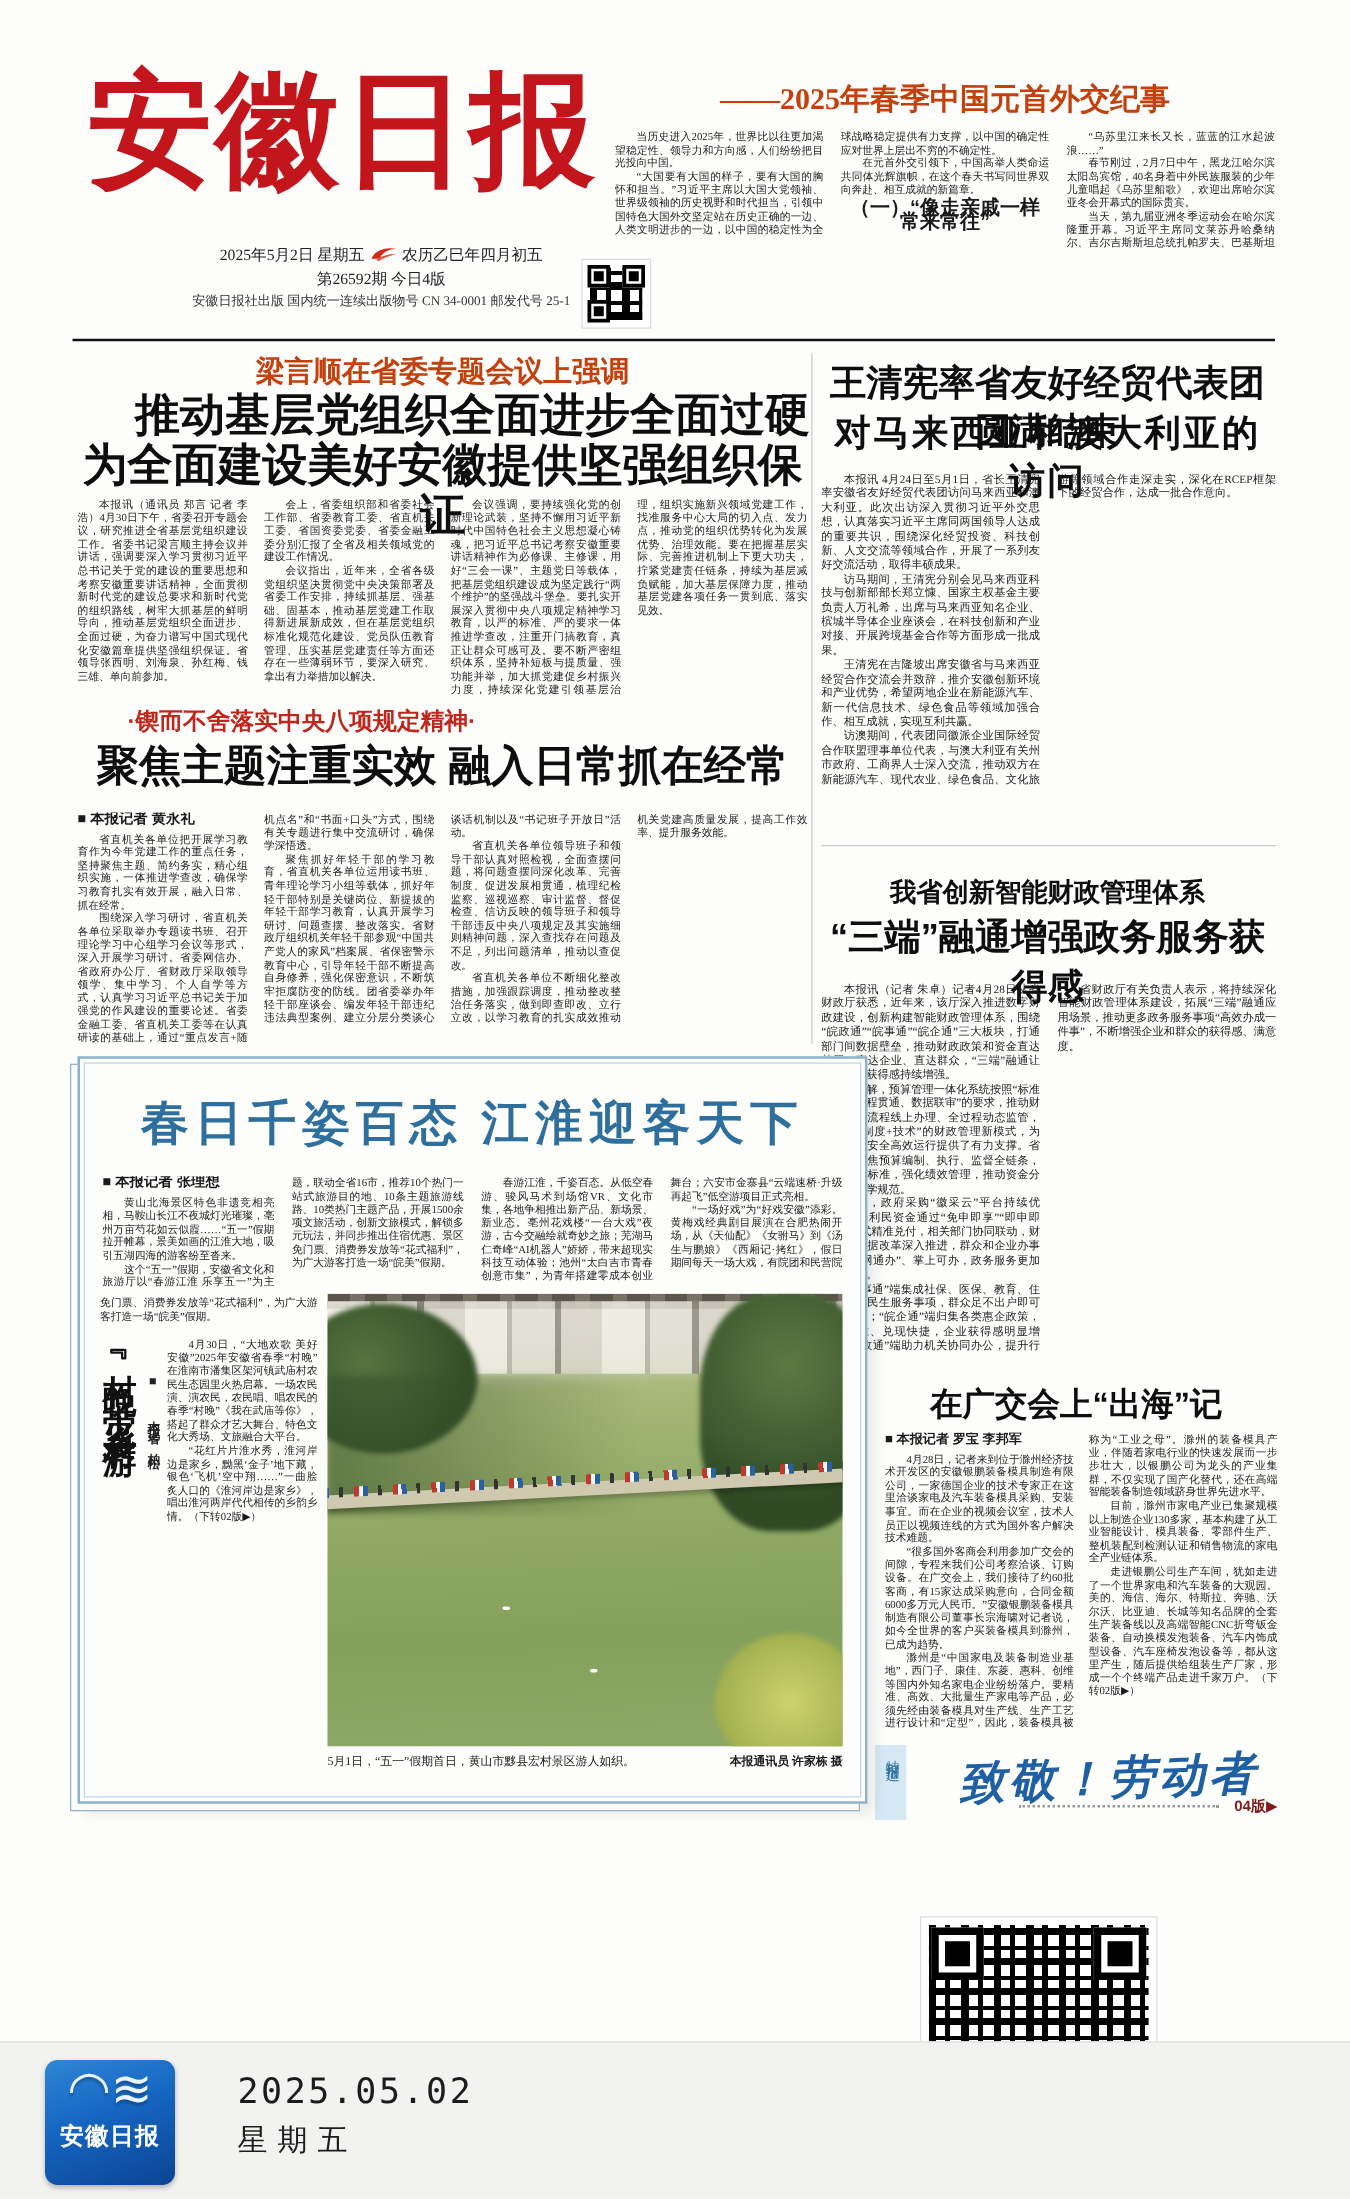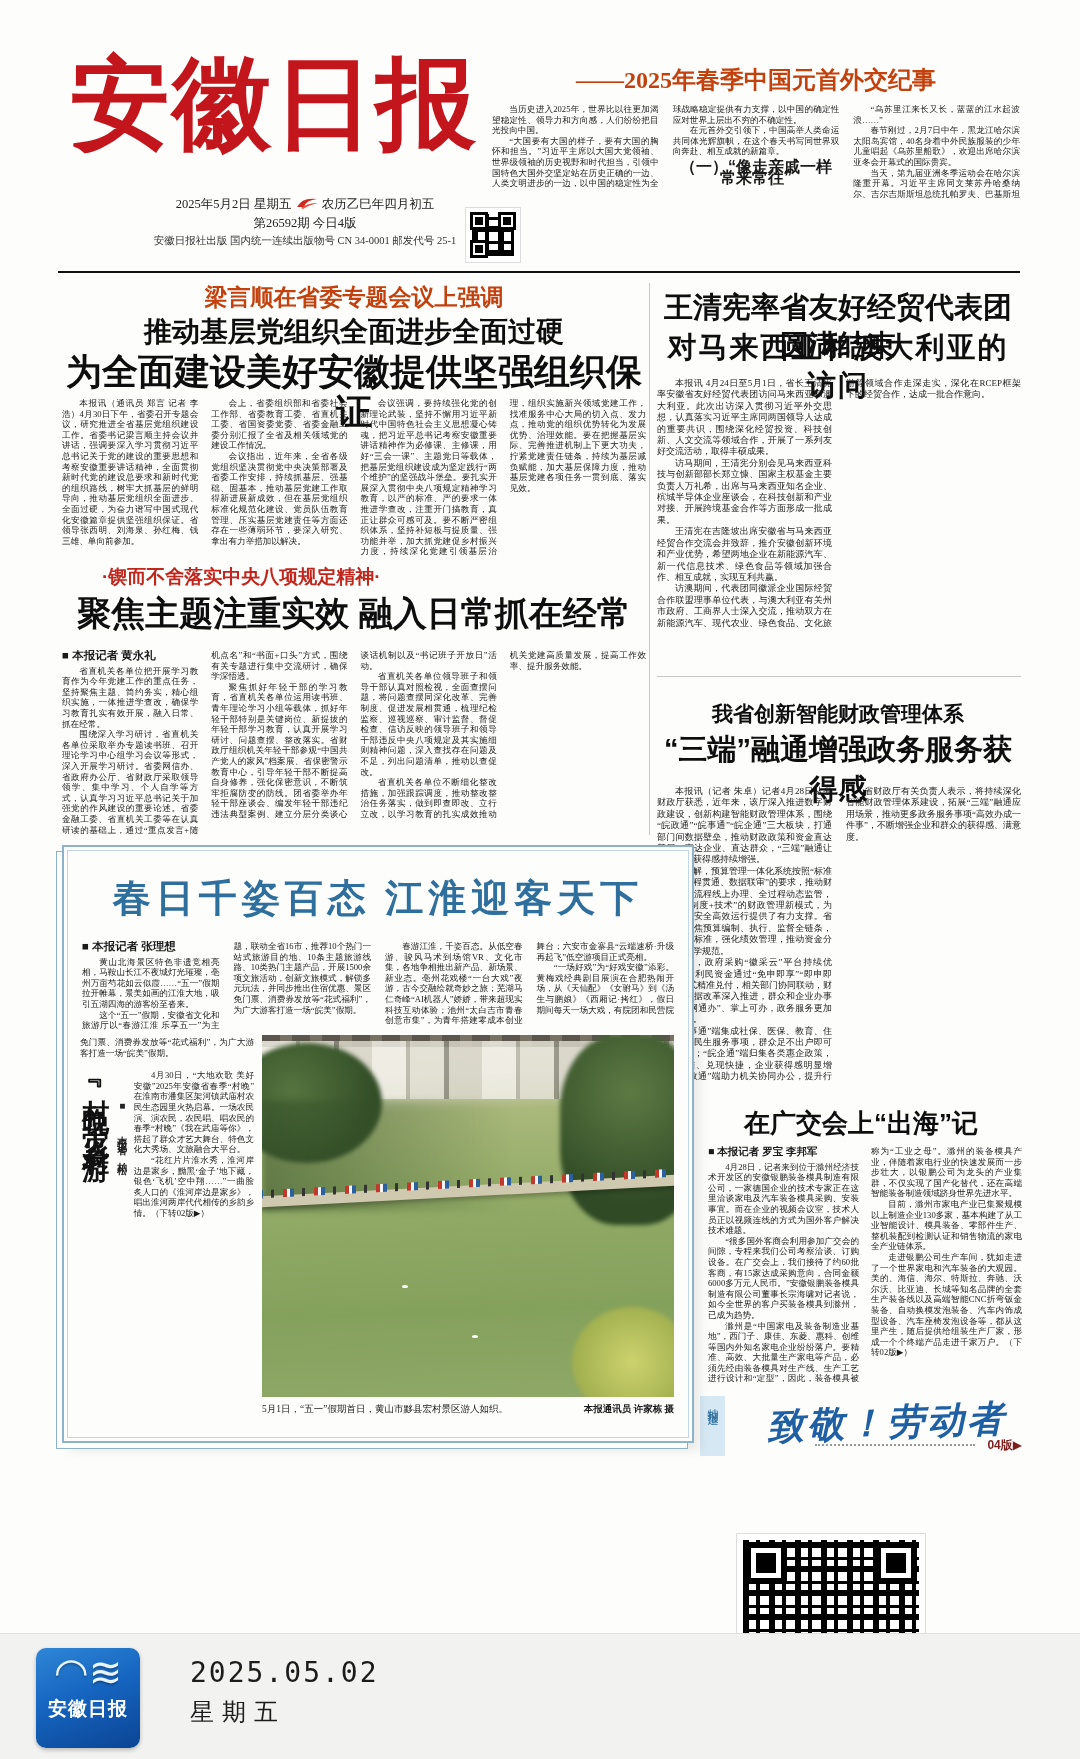--- a/index.html
+++ b/index.html
@@ -122,21 +122,21 @@
       <p>春节刚过，2月7日中午，黑龙江哈尔滨太阳岛宾馆，40名身着中外民族服装的少年儿童唱起《乌苏里船歌》，欢迎出席哈尔滨亚冬会开幕式的国际贵宾。</p>
       <p>当天，第九届亚洲冬季运动会在哈尔滨隆重开幕。习近平主席同文莱苏丹哈桑纳尔、吉尔吉斯斯坦总统扎帕罗夫、巴基斯坦总统扎尔达里、泰国总理佩通坦、韩国国会议长禹元植等亚洲多国领导人，共同见证这场冰雪盛会。（下转03版▶）</p>
     </div>
   </div>
 
   <div class="abs rule" style="left:58px;top:271px;width:962px;height:2px;"></div>
 
   <div class="abs hair" style="left:649px;top:283px;width:1px;height:552px;"></div>
 
   <div class="abs center kicker-serif" style="left:60px;top:282px;width:588px;font-size:23px;">梁言顺在省委专题会议上强调</div>
-  <div class="abs center h-black" style="left:60px;top:312px;width:588px;font-size:28px;line-height:40px;">推动基层党组织全面进步全面过硬</div>
+  <div class="abs center h-black" style="left:60px;top:312px;width:588px;font-size:36px;line-height:40px;text-align:right;">推动基层党组织全面进步全面过硬</div>
   <div class="abs center h-black" style="left:60px;top:352px;width:588px;font-size:36px;line-height:40px;">为全面建设美好安徽提供坚强组织保证</div>
   <div class="abs cols bt" style="left:62px;top:398px;width:584px;height:164px;column-count:4;column-gap:13px;">
     <p>本报讯（通讯员 郑言 记者 李浩）4月30日下午，省委召开专题会议，研究推进全省基层党组织建设工作。省委书记梁言顺主持会议并讲话，强调要深入学习贯彻习近平总书记关于党的建设的重要思想和考察安徽重要讲话精神，全面贯彻新时代党的建设总要求和新时代党的组织路线，树牢大抓基层的鲜明导向，推动基层党组织全面进步、全面过硬，为奋力谱写中国式现代化安徽篇章提供坚强组织保证。省领导张西明、刘海泉、孙红梅、钱三雄、单向前参加。</p>
     <p>会上，省委组织部和省委社会工作部、省委教育工委、省直机关工委、省国资委党委、省委金融工委分别汇报了全省及相关领域党的建设工作情况。</p>
     <p>会议指出，近年来，全省各级党组织坚决贯彻党中央决策部署及省委工作安排，持续抓基层、强基础、固基本，推动基层党建工作取得新进展新成效，但在基层党组织标准化规范化建设、党员队伍教育管理、压实基层党建责任等方面还存在一些薄弱环节，要深入研究、拿出有力举措加以解决。</p>
     <p>会议强调，要持续强化党的创新理论武装，坚持不懈用习近平新时代中国特色社会主义思想凝心铸魂，把习近平总书记考察安徽重要讲话精神作为必修课、主修课，用好“三会一课”、主题党日等载体，把基层党组织建设成为坚定践行“两个维护”的坚强战斗堡垒。要扎实开展深入贯彻中央八项规定精神学习教育，以严的标准、严的要求一体推进学查改，注重开门搞教育，真正让群众可感可及。要不断严密组织体系，坚持补短板与提质量、强功能并举，加大抓党建促乡村振兴力度，持续深化党建引领基层治理，组织实施新兴领域党建工作，找准服务中心大局的切入点、发力点，推动党的组织优势转化为发展优势、治理效能。要在把握基层实际、完善推进机制上下更大功夫，拧紧党建责任链条，持续为基层减负赋能，加大基层保障力度，推动基层党建各项任务一贯到底、落实见效。</p>
   </div>
 
   <div class="abs red-kicker" style="left:62px;top:564px;margin-left:40px;">·锲而不舍落实中央八项规定精神·</div>
   <div class="abs center h-black" style="left:60px;top:592px;width:588px;font-size:34px;line-height:42px;">聚焦主题注重实效  融入日常抓在经常</div>

